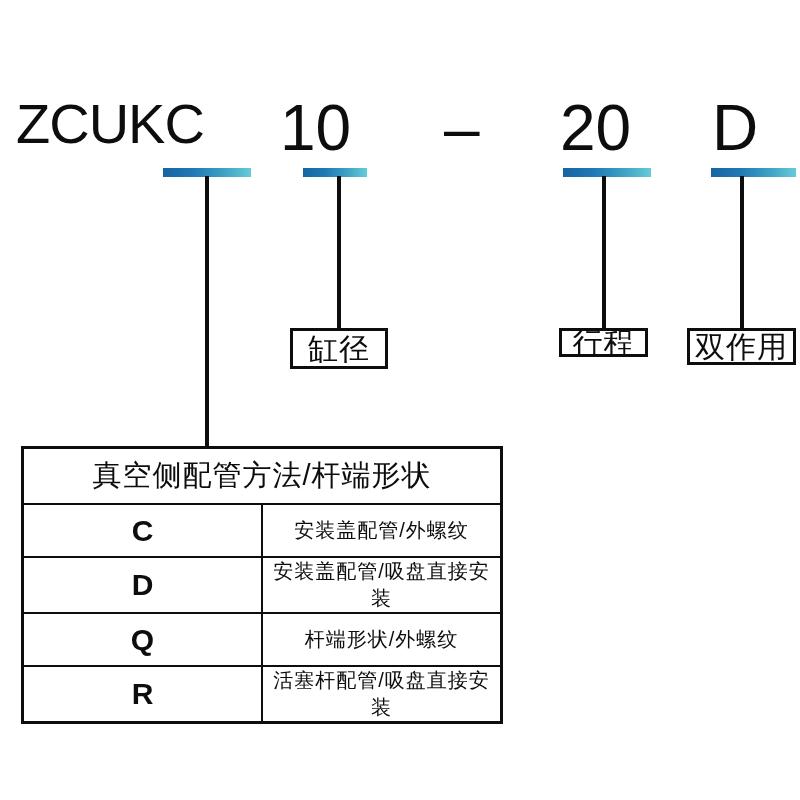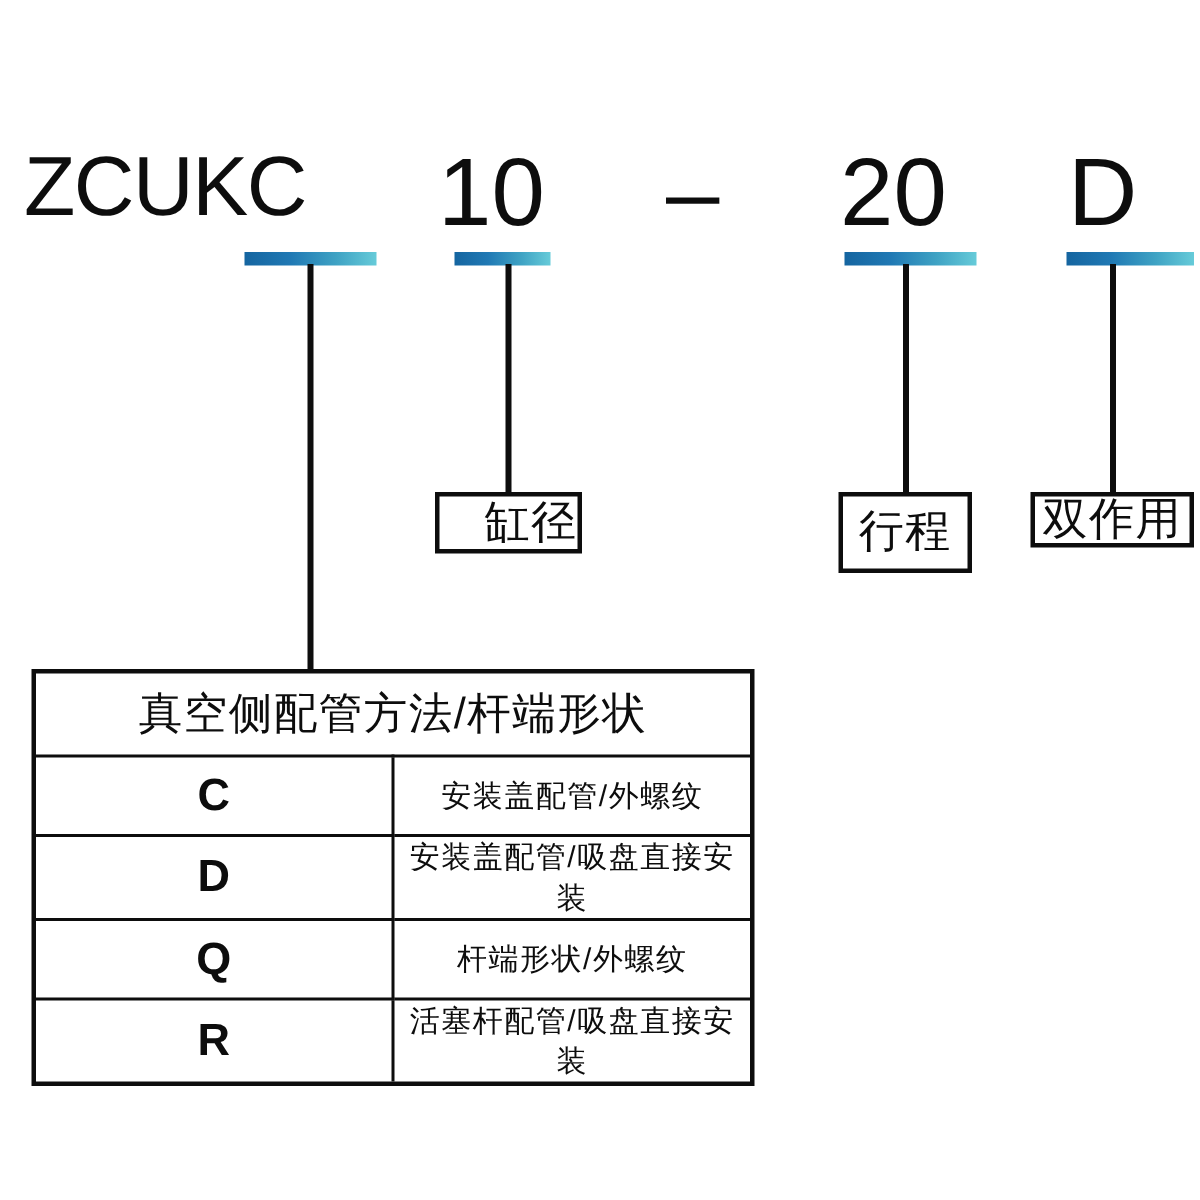--- a/index.html
+++ b/index.html
@@ -30,21 +30,21 @@
     font-size: 62px;
     font-weight: 400;
     letter-spacing: 0px;
     line-height: 1;
     white-space: nowrap;
     color: #0d0d0d;
     font-family: "Liberation Sans", "DejaVu Sans", sans-serif;
   }
 
   .seg-zcukc { left: 16px;  top: 96px; font-size: 56px; letter-spacing: -1px; }
-  .seg-bore  { left: 292px; top: 96px; font-size: 64px; }
+  .seg-bore  { left: 280px; top: 96px; font-size: 64px; }
   .seg-dash  { left: 444px; top: 96px; font-size: 64px; }
   .seg-stroke{ left: 560px; top: 96px; font-size: 64px; }
   .seg-act   { left: 712px; top: 96px; font-size: 64px; }
 
   
   .underbar {
     position: absolute;
     height: 9px;
     background: linear-gradient(to right, #1565a0 0%, #2079b4 35%, #3fa3c4 70%, #66cbd9 100%);
   }
@@ -136,25 +136,25 @@
   <div class="underbar" style="left:163px; top:168px; width:88px;"></div>
   <div class="underbar" style="left:303px; top:168px; width:64px;"></div>
   <div class="underbar" style="left:563px; top:168px; width:88px;"></div>
   <div class="underbar" style="left:711px; top:168px; width:85px;"></div>
 
   <div class="vline" style="left:205px; top:176px; height:272px;"></div>
   <div class="vline" style="left:337px; top:176px; height:154px;"></div>
   <div class="vline" style="left:602px; top:176px; height:154px;"></div>
   <div class="vline" style="left:740px; top:176px; height:154px;"></div>
 
-  <div class="label-box" style="left:290px; top:328px; width:98px; height:41px;justify-content:flex-end;">
+  <div class="label-box" style="left:290px; top:328px; width:98px; height:41px;">
     <span>缸径</span>
   </div>
 
-  <div class="label-box" style="left:559px; top:328px; width:89px; height:54px;">
+  <div class="label-box" style="left:559px; top:328px; width:89px; height:29px;">
     <span>行程</span>
   </div>
 
   <div class="label-box" style="left:687px; top:328px; width:109px; height:37px;">
     <span>双作用</span>
   </div>
 
   <div id="options-table">
     <table>
       <tbody>

